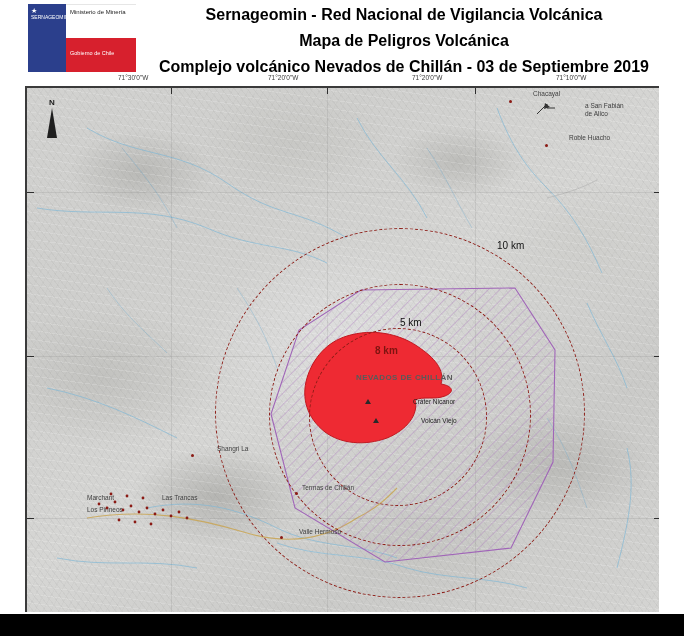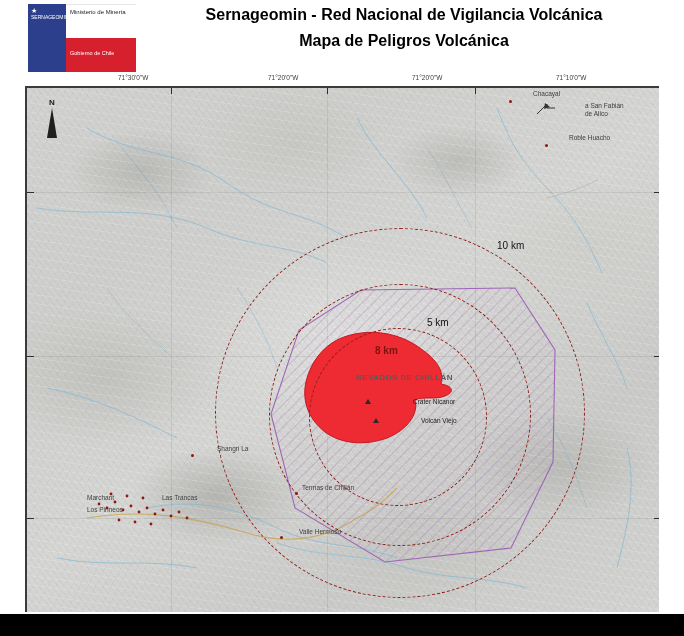--- a/index.html
+++ b/index.html
@@ -280,20 +280,21 @@
     </div>
     <div class="logo-bottom">
       <div class="logo-cell-blue2"></div>
       <div class="logo-cell-red2">Gobierno de Chile</div>
     </div>
   </div>
 
   <div id="title-block">
     <div>Sernageomin - Red Nacional de Vigilancia Volcánica</div>
     <div>Mapa de Peligros Volcánica</div>
+    <div>Complejo volcánico Nevados de Chillán - 03 de Septiembre 2019</div>
   </div>
 </div>
 
 <div id="map-frame">
   <div id="map-canvas">
 
     <div class="terrain"></div>
     <div class="terrain-texture"></div>
 
     <svg width="634" height="524" style="position:absolute;left:0;top:0">
@@ -358,21 +359,21 @@
       <path d="M52 8 C78 0, 104 6, 122 18 C140 30, 150 42, 146 56 C158 58, 160 64, 150 68
                C140 72, 128 68, 120 72 C124 86, 112 102, 92 110 C70 118, 46 116, 30 104
                C12 90, 6 70, 12 50 C18 30, 32 14, 52 8 Z" fill="#ee2a33" stroke="#c01820" stroke-width="1"></path>
     </svg>
 
     <div class="hazard-ring" style="left:188px;top:140px;width:368px;height:368px"></div>
     <div class="hazard-ring" style="left:242px;top:196px;width:260px;height:260px"></div>
     <div class="hazard-ring" style="left:282px;top:240px;width:176px;height:176px"></div>
 
     <div class="ring-label" style="left:470px;top:152px">10 km</div>
-    <div class="ring-label" style="left:400px;top:229px">5 km</div>
+    <div class="ring-label" style="left:373px;top:229px">5 km</div>
     <div class="ring-label red" style="left:348px;top:257px">8 km</div>
 
     <div class="map-label big" style="left:289px;top:285px">NEVADOS DE CHILLÁN</div>
 
     <div class="triangle-marker" style="left:338px;top:311px"></div>
     <div class="map-label" style="left:346px;top:310px">Cráter Nicanor</div>
 
     <div class="triangle-marker" style="left:346px;top:330px"></div>
     <div class="map-label" style="left:354px;top:329px">Volcán Viejo</div>
 

